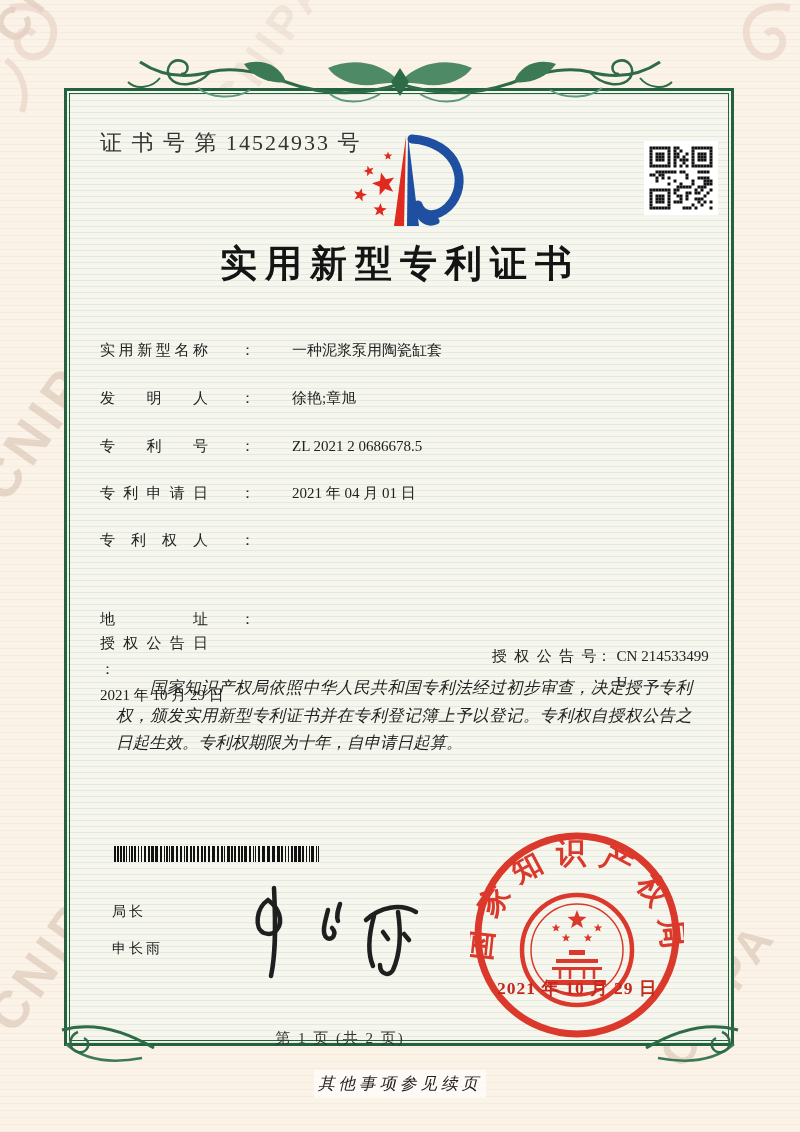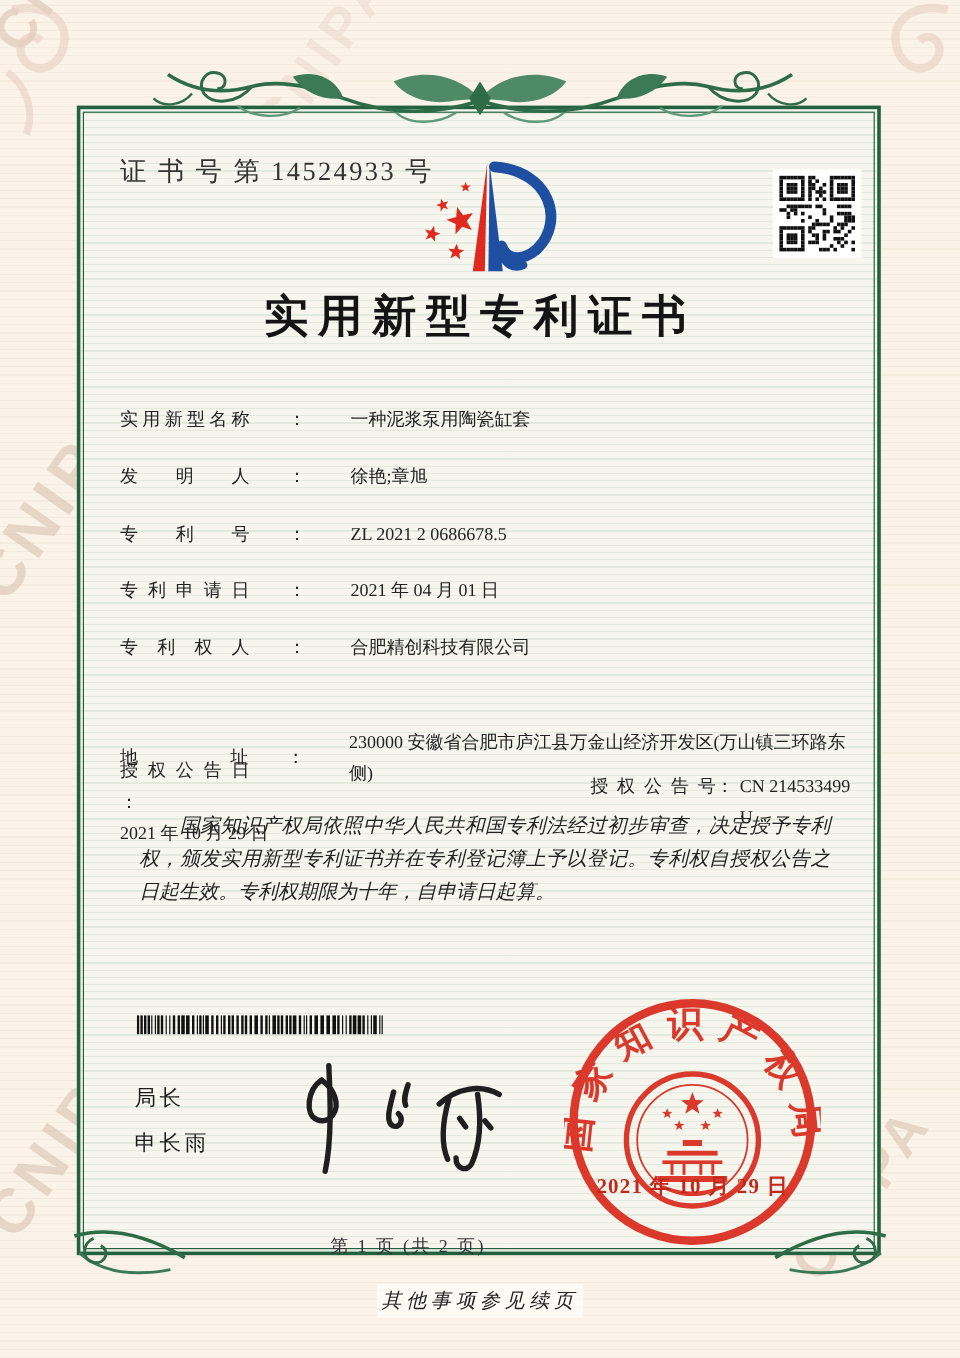--- a/index.html
+++ b/index.html
@@ -45,21 +45,21 @@
   .fcolon{margin:0 5px 0 0;}
   .fvalue{max-width:458px;}
   .fpair{display:flex; align-items:flex-start;}
   .fpair.first{width:370px;flex-direction:column;}
   .paras{position:absolute; z-index:4; left:100px; top:658px; width:608px;}
   .paras p{
     margin:16px; font-size:16.5px; line-height:27.5px; text-indent:2.05em;
     text-align:justify; font-style:italic; color:#222;
   }
   .barcode{position:absolute; z-index:4; left:114px; top:846px;}
-  .signer{position:absolute; z-index:4; left:112px; font-size:18px; letter-spacing:3px;
+  .signer{position:absolute; z-index:4; left:112px; font-size:14px; letter-spacing:3px;
     font-family:Liberation Mono, monospace; color:#1c1c1c;}
   .signer.t1{top:903px}.signer.t2{top:940px}
   .signature{position:absolute; z-index:4; left:228px; top:882px;}
   .seal{position:absolute; z-index:5; left:470px; top:828px; opacity:.95;}
   .seal-date{
     position:absolute; z-index:6; left:497px; top:976px;
     font-size:17.5px; font-weight:600; letter-spacing:1px; color:#c3281c; white-space:nowrap;
   }
   .page-info{
     position:absolute; z-index:4; left:0; top:1029px; width:680px; text-align:center;
@@ -361,26 +361,24 @@
         <span class="fvalue">ZL 2021 2 0686678.5</span>
     </div>
     <div class="frow r4">
       <span class="flabel">专利申请日</span>
         <span class="fcolon">：</span>
         <span class="fvalue">2021 年 04 月 01 日</span>
     </div>
     <div class="frow r5">
       <span class="flabel">专利权人</span>
         <span class="fcolon">：</span>
-        <span class="fvalue">合肥精创科技有限公司</span>
     </div>
     <div class="frow r6">
       <span class="flabel">地址</span>
         <span class="fcolon">：</span>
-        <span class="fvalue">230000 安徽省合肥市庐江县万金山经济开发区(万山镇三环路东侧)</span>
     </div>
     <div class="frow r7">
       <span class="fpair first">
         <span class="flabel">授权公告日</span>
           <span class="fcolon">：</span>
           <span class="fvalue">2021 年 10 月 29 日</span>
       </span>
       <span class="fpair">
         <span class="flabel">授权公告号</span>
           <span class="fcolon">：</span>

